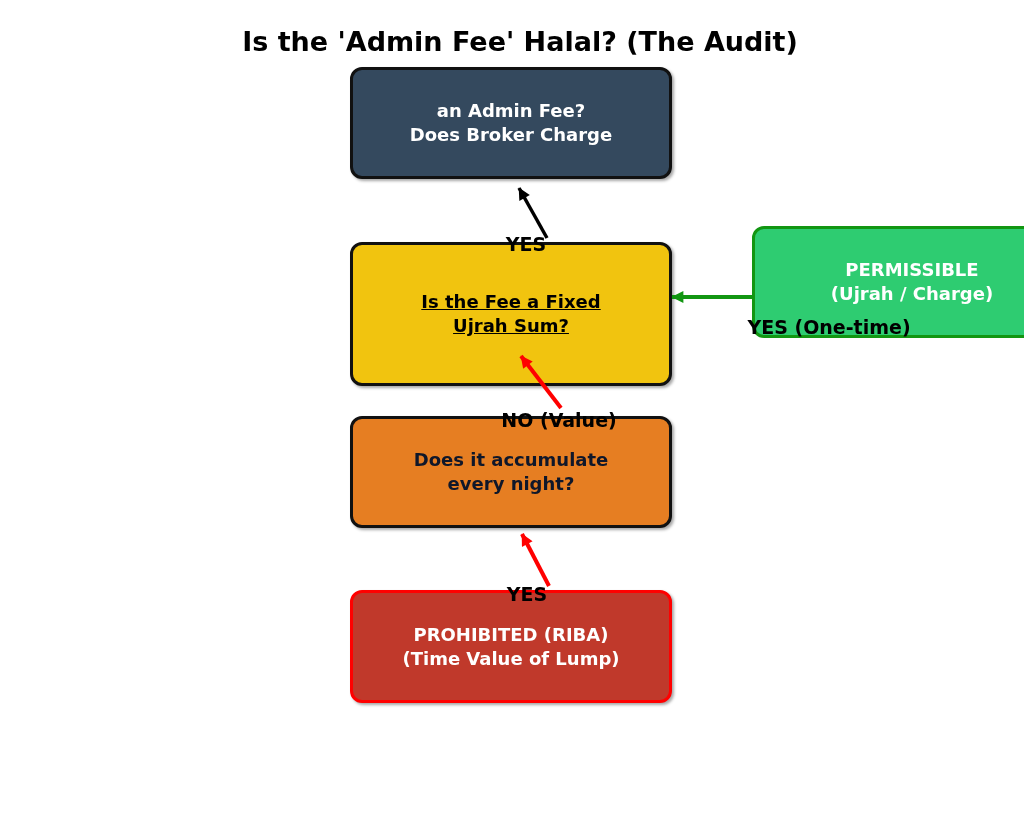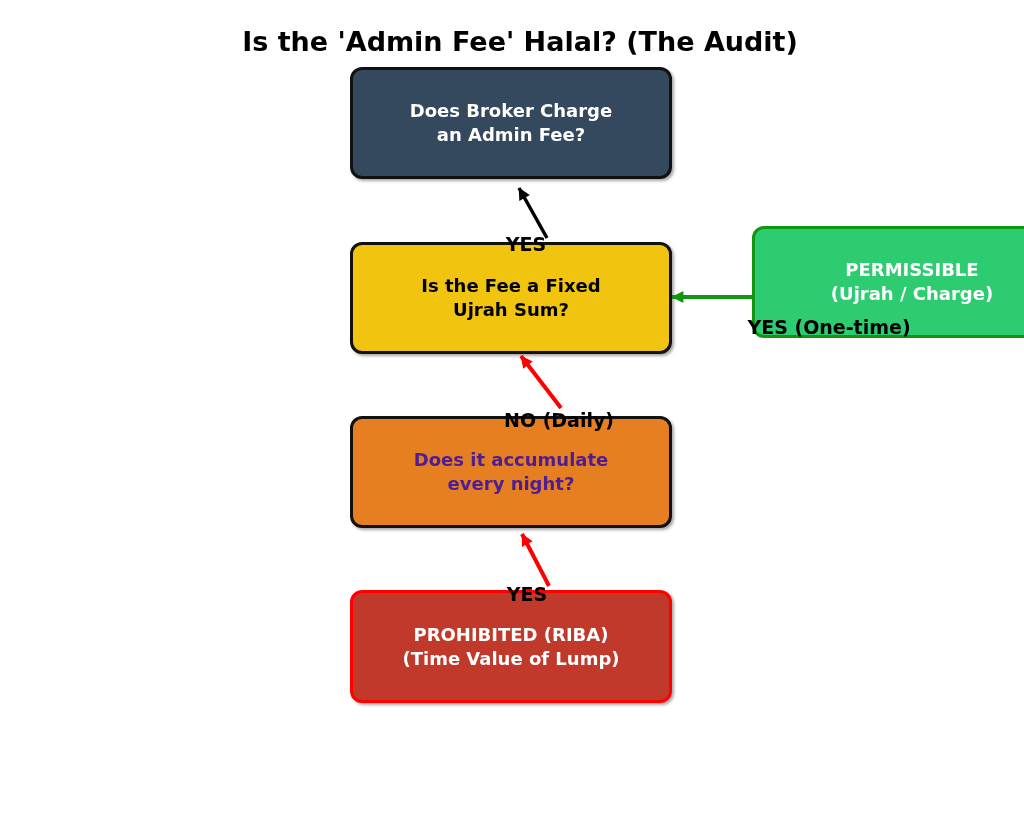--- a/index.html
+++ b/index.html
@@ -34,24 +34,24 @@
     border-radius: 12px;
     border: 3.5px solid #111111;
     box-shadow: 2px 2px 3px rgba(0,0,0,0.35);
     text-align: center;
     font-weight: bold;
     font-size: 18px;
     line-height: 24px;
   }
   .node-dark   { left: 350px; top:  67px; width: 322px; height: 112px;
                  background: var(--node-dark-fill, #34495E); color: #ffffff; }
-  .node-yellow { left: 350px; top: 242px; width: 322px; height: 112px;
-                 background: var(--node-yellow-fill, #F1C40F); color: #000000; }
+  .node-yellow { left: 350px; top: 242px; width: 322px; height: 144px;
+                 background: var(--node-yellow-fill, #F1C40F); color: #000000; text-decoration: underline; }
   .node-orange { left: 350px; top: 416px; width: 322px; height: 112px;
-                 background: var(--node-orange-fill, #E67E22); color: #4c1d95; }
+                 background: var(--node-orange-fill, #E67E22); color: #0f172a; }
   .node-red    { left: 350px; top: 590px; width: 322px; height: 113px;
                  background: var(--node-red-fill, #C0392B); color: #ffffff;
                  border-color: var(--node-red-border, #FF0000); justify-content: center; }
   .green-clip  {
     position: absolute;
     left: 752px; top: 222px;
     width: 281px; height: 122px;
     overflow: hidden;
     pointer-events: none;
   }
@@ -85,22 +85,22 @@
   .lbl-yes-bottom  { left: 527px; top: 594px; }
 </style>
 </head>
 <body>
 
 <div class="canvas">
 
   <h1 class="title">Is the 'Admin Fee' Halal? (The Audit)</h1>
 
   <div class="node node-dark">
+    <span>an Admin Fee?</span>
     <span>Does Broker Charge</span>
-    <span>an Admin Fee?</span>
   </div>
 
   <div class="node node-yellow">
     <span>Is the Fee a Fixed</span>
     <span>Ujrah Sum?</span>
   </div>
 
   <div class="node node-orange">
     <span>Does it accumulate</span>
     <span>every night?</span>
@@ -131,16 +131,16 @@
       </marker>
     </defs>
     <line class="arrow-black" x1="547" y1="238" x2="519" y2="188" marker-end="url(#head-black)"></line>
     <line class="arrow-green" x1="752" y1="297" x2="672" y2="297" marker-end="url(#head-green)"></line>
     <line class="arrow-red" x1="561" y1="408" x2="521" y2="356" marker-end="url(#head-red)"></line>
     <line class="arrow-red" x1="549" y1="586" x2="522" y2="534" marker-end="url(#head-red)"></line>
   </svg>
 
   <span class="edge-label lbl-yes-top">YES</span>
   <span class="edge-label lbl-yes-onetime">YES (One-time)</span>
-  <span class="edge-label lbl-no-daily">NO (Daily)</span>
+  <span class="edge-label lbl-no-daily">NO (Value)</span>
   <span class="edge-label lbl-yes-bottom">YES</span>
 
 </div>
 
 </body></html>

